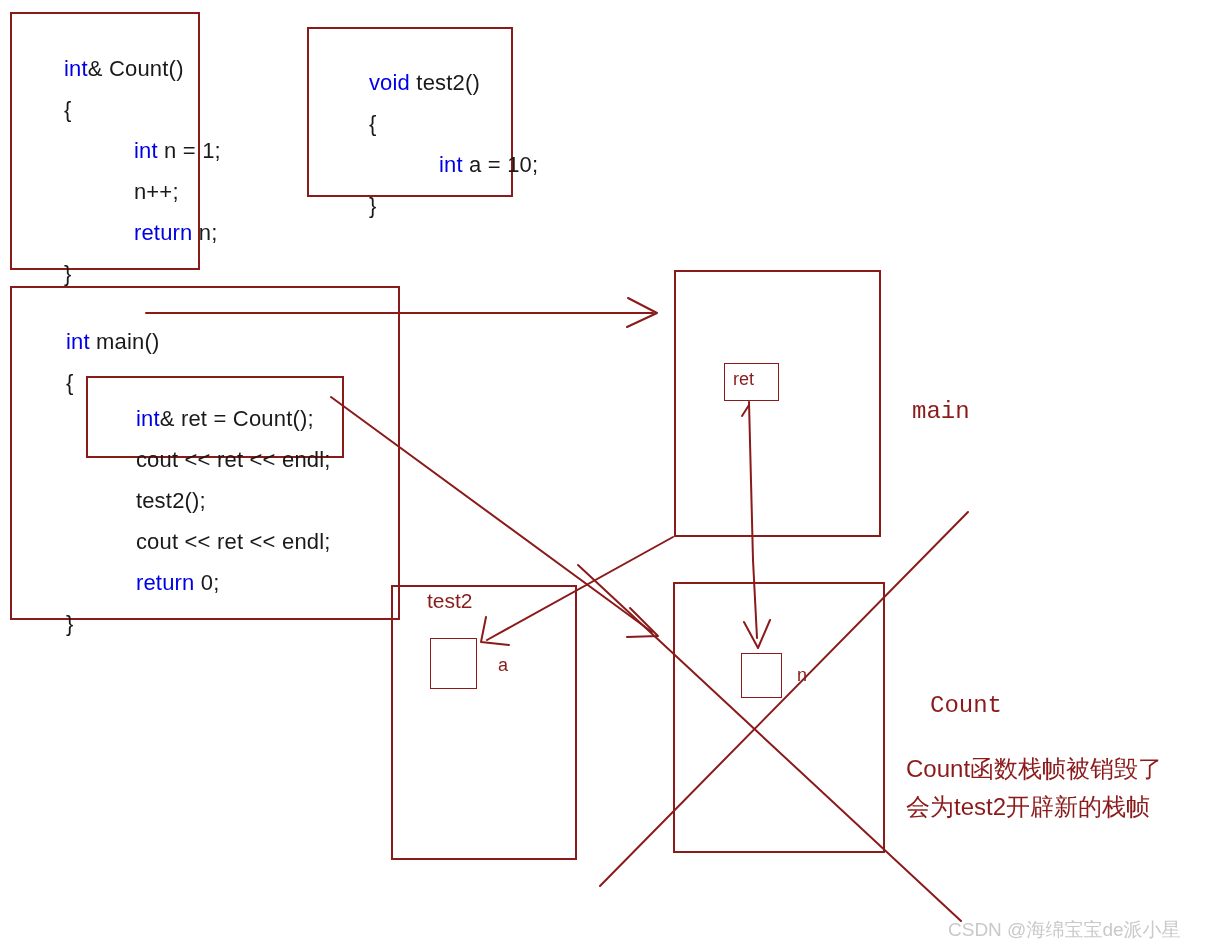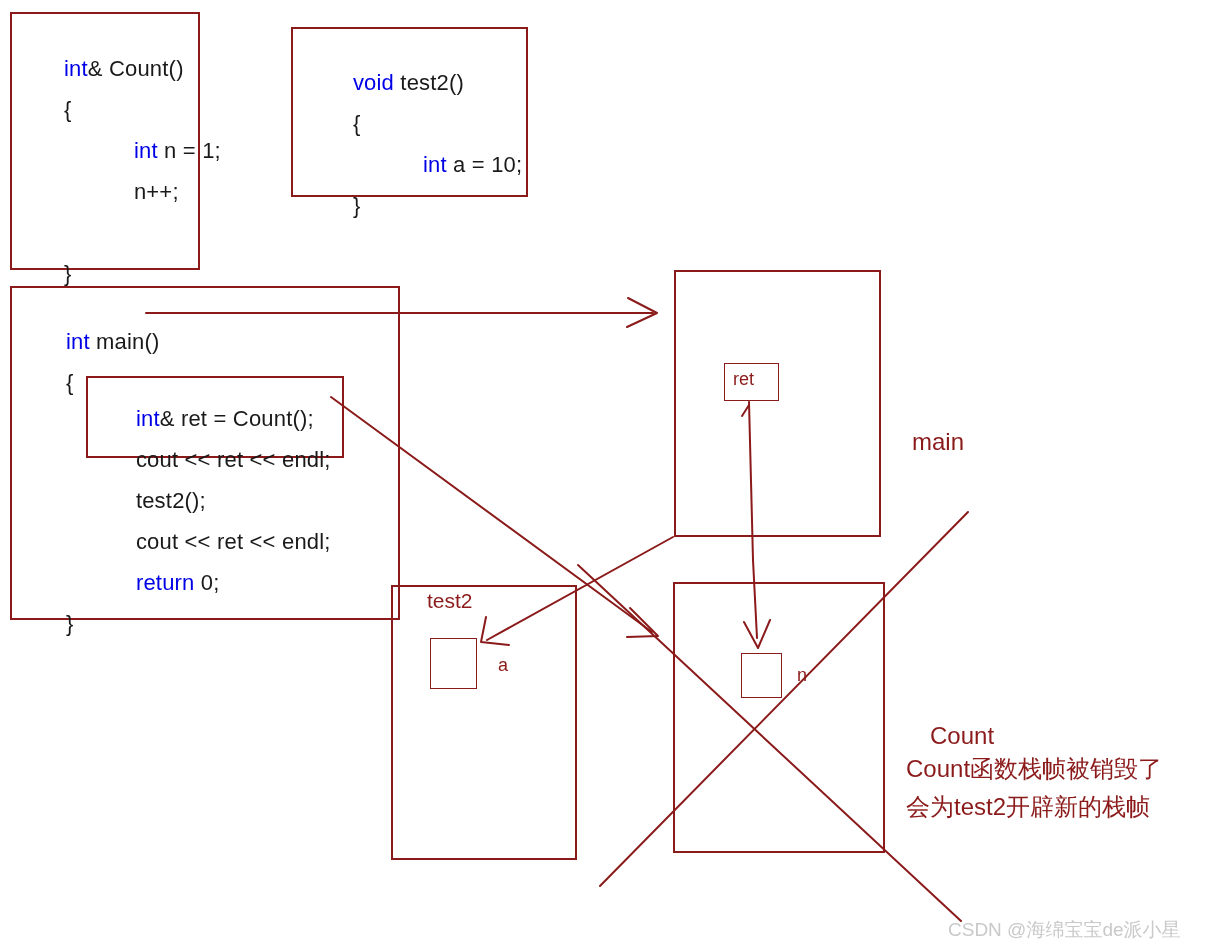--- a/index.html
+++ b/index.html
@@ -65,25 +65,24 @@
   .note {
     position: absolute;
     font-family: "Liberation Sans", sans-serif;
     font-size: 24px;
     color: #8b1a1a;
     white-space: pre;
     line-height: 34px;
   }
   .bigname {
     position: absolute;
-    font-family: Liberation Sans, sans-serif;
+    font-family: Liberation Mono, monospace;
     font-size: 24px;
     color: #8b1a1a;
     white-space: pre;
-    margin-top: 30px;
   }
   .watermark {
     position: absolute;
     font-family: "Liberation Sans", sans-serif;
     font-size: 19px;
     color: #c9c9c9;
     white-space: pre;
   }
   svg.overlay {
     position: absolute;
@@ -110,26 +109,29 @@
     </div>
     <div class="code-line" style="left:14px; top:57px;">
       <span class="plain">{</span>
     </div>
     <div class="code-line" style="left:84px; top:98px;">
       <span class="kw">int</span><span class="plain"> n = 1;</span>
     </div>
     <div class="code-line" style="left:84px; top:139px;">
       <span class="plain">n++;</span>
     </div>
+    <div class="code-line" style="left:84px; top:180px;">
+      <span class="kw">return</span><span class="plain"> n;</span>
+    </div>
     <div class="code-line" style="left:14px; top:221px;">
       <span class="plain">}</span>
     </div>
   </div>
 
-  <div class="codebox" style="left:291px; top:27px; width:237px; height:170px;">
+  <div class="codebox" style="left:307px; top:27px; width:206px; height:170px;">
     <div class="code-line" style="left:22px; top:15px;">
       <span class="kw">void</span><span class="plain"> test2()</span>
     </div>
     <div class="code-line" style="left:22px; top:56px;">
       <span class="plain">{</span>
     </div>
     <div class="code-line" style="left:92px; top:97px;">
       <span class="kw">int</span><span class="plain"> a = 10;</span>
     </div>
     <div class="code-line" style="left:22px; top:138px;">

